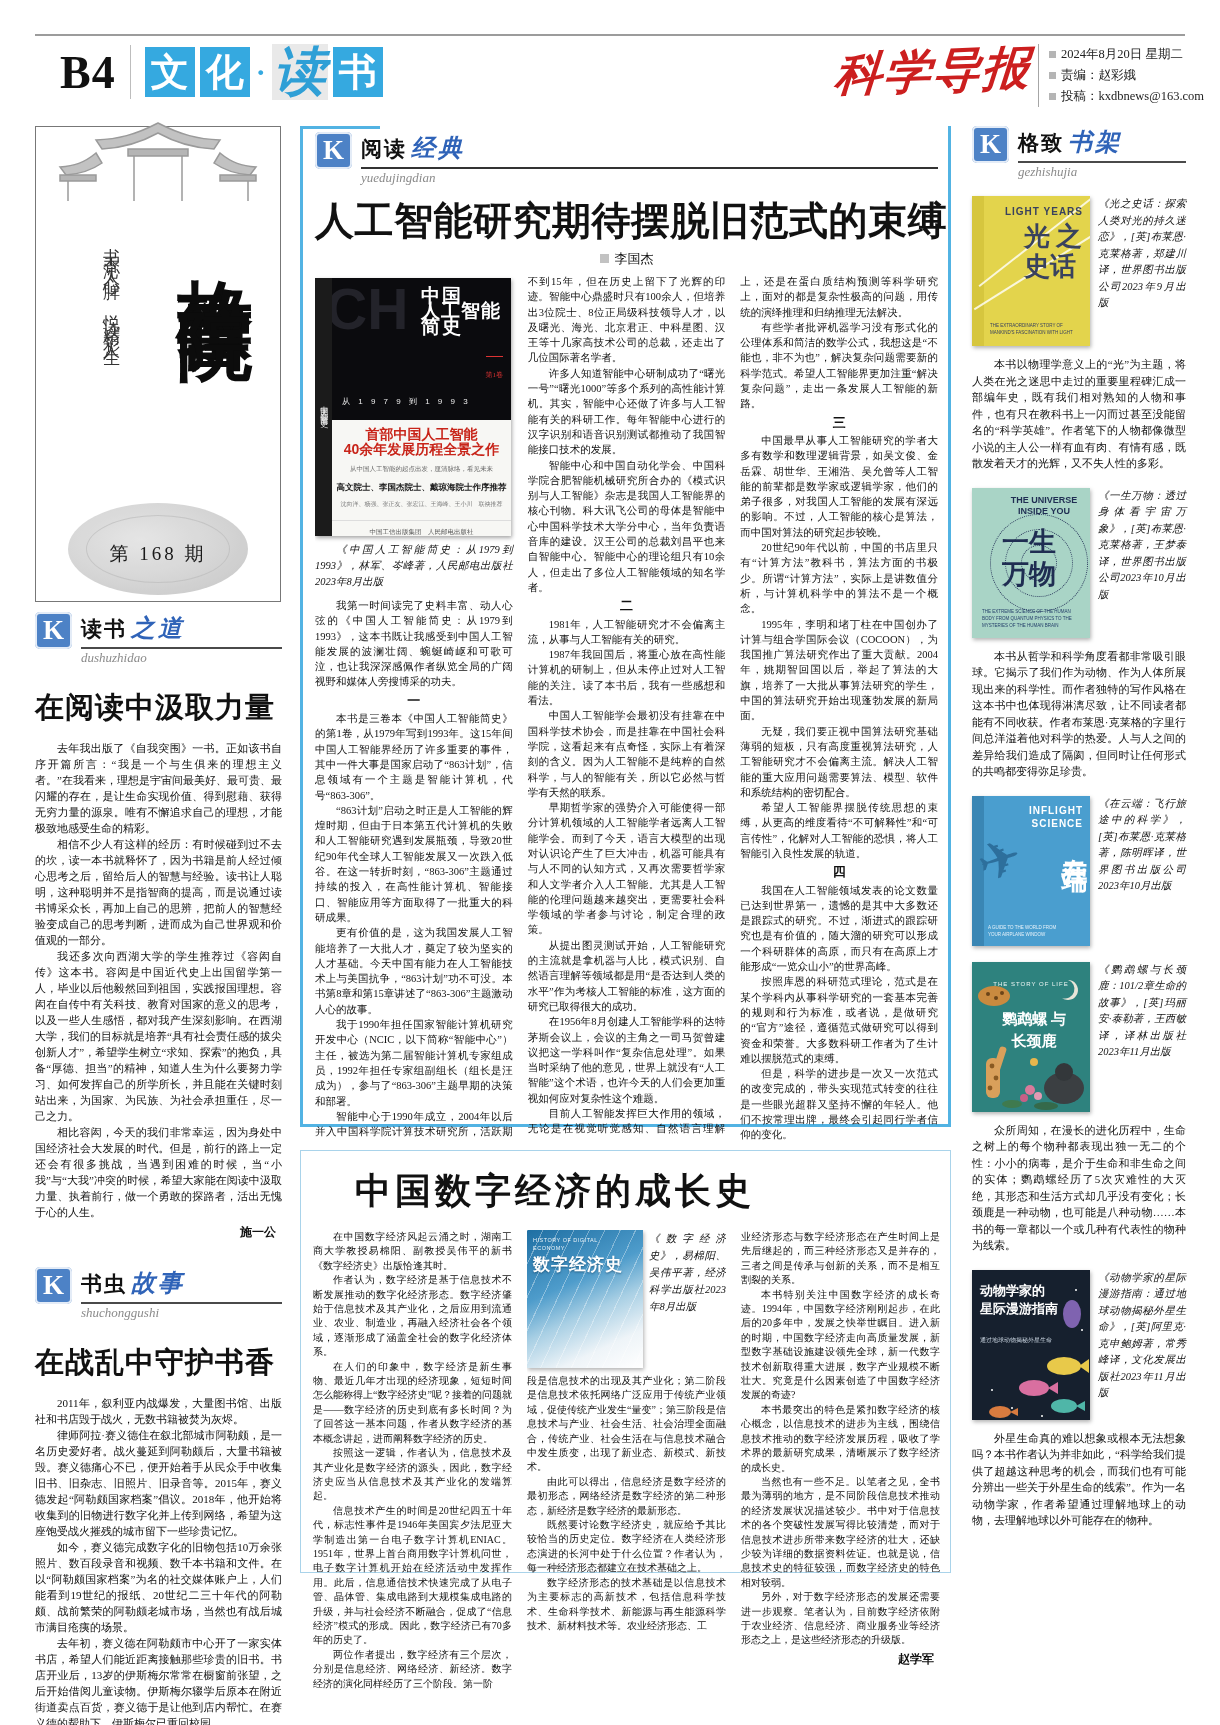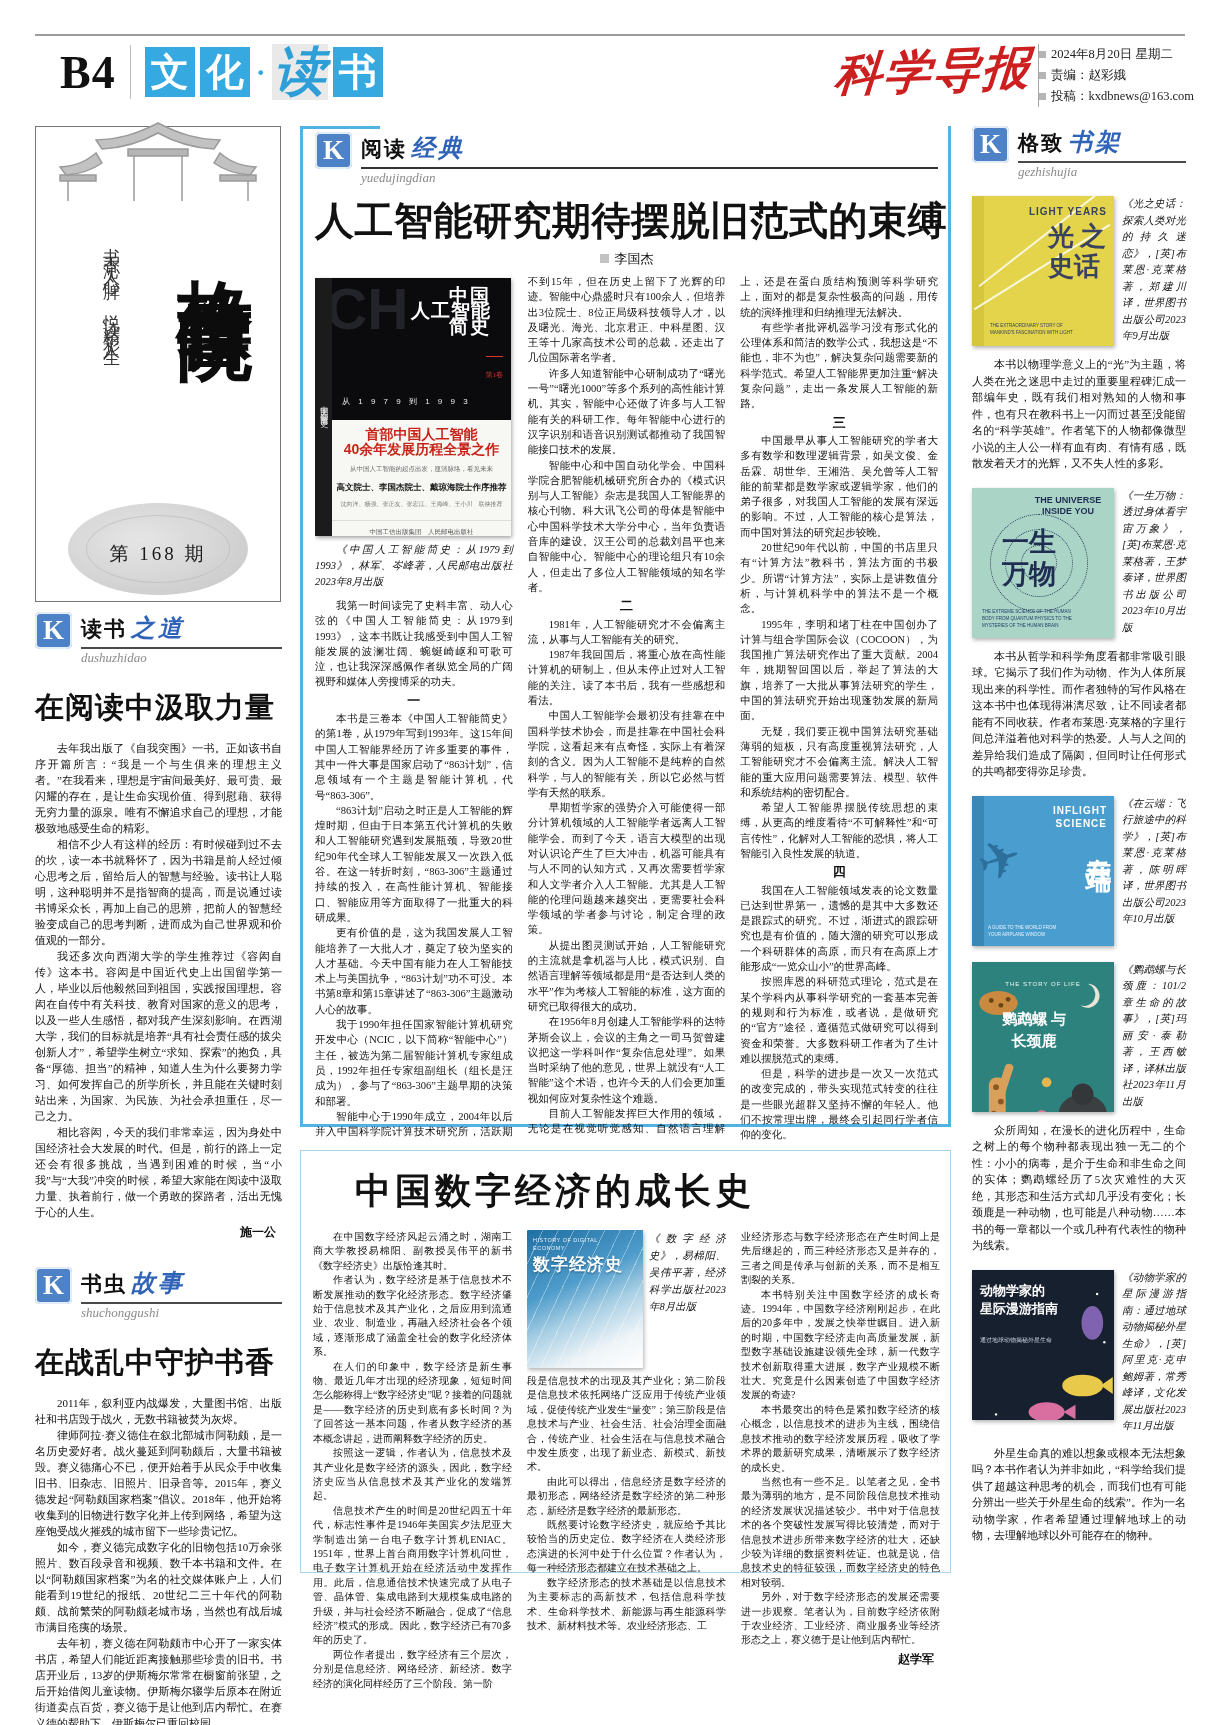--- a/index.html
+++ b/index.html
@@ -13,21 +13,21 @@
   .hdr-div{width:1px;height:54px;background:#bdbdbd;margin:0 14px;}
   .sec-boxes{display:flex;align-items:center;gap:5px;}
   .sec-box{width:50px;height:50px;background:#35a9e0;color:#fff;font-weight:700;
            font-size:38px;display:flex;align-items:center;justify-content:center;
            font-family:"Liberation Sans","DejaVu Sans",sans-serif;}
   .sec-dot{color:#35a9e0;font-size:30px;font-weight:900;margin:0 1px;}
   .sec-box.du{background:#e9e9e9;color:#2e9fd6;font-size:52px;width:56px;height:56px;
               font-family:"Liberation Serif",serif;font-style:italic;font-weight:900;}
   .paper-name{position:absolute;left:835px;top:40px;color:#cc1f1f;font-size:47px;font-weight:900;
               font-style:italic;transform:skewX(-6deg) rotate(-2deg);letter-spacing:2px;}
-  .date-block{position:absolute;left:1038px;top:44px;border-left:1px solid #a6a6a6;
+  .date-block{position:absolute;left:1038px;top:44px;border-left:1px solid #a6a6a6;padding-left:10px;
               font-size:12.5px;line-height:21px;color:#222;}
   .date-block .row{display:flex;align-items:center;gap:5px;}
   .sq{display:inline-block;width:7px;height:7px;background:#b5b5b5;flex:0 0 auto;}
 
   
   .masthead{position:absolute;left:35px;top:126px;width:244px;height:474px;border:1px solid #777;}
   .gate{position:absolute;left:0;top:-14px;width:100%;}
   .m-slogan{position:absolute;left:64px;top:108px;writing-mode:vertical-rl;font-size:17px;
             letter-spacing:7px;color:#333;height:330px;}
   .m-title{position:absolute;right:26px;top:92px;writing-mode:vertical-rl;font-size:76px;
@@ -77,21 +77,21 @@
   .marker{text-align:center;font-weight:900;font-size:13px;margin:3px 0;text-indent:0;}
 
   
   .ai-cover{width:196px;height:258px;display:flex;break-inside:avoid;margin:4px 0 6px 0;
             box-shadow:1px 2px 4px rgba(0,0,0,.35);}
   .ai-spine{width:17px;background:#1b1b1b;color:#e8e8e8;writing-mode:vertical-rl;font-size:8px;
             letter-spacing:2px;display:flex;align-items:center;justify-content:center;}
   .ai-main{flex:1;background:#0b0b0e;position:relative;overflow:hidden;}
   .ai-bg{position:absolute;left:-6px;top:6px;font-size:57px;font-weight:900;color:#23232a;
          font-family:"Liberation Sans",sans-serif;line-height:.9;}
-  .ai-t{position:absolute;right:20px;top:10px;text-align:right;color:#fff;
+  .ai-t{position:absolute;right:10px;top:10px;color:#fff;
         font-family:"Liberation Sans",sans-serif;font-weight:700;}
   .ai-t .t1{font-size:19px;letter-spacing:2px;}
   .ai-t .t2{font-size:19px;letter-spacing:1px;}
   .ai-t .t3{font-size:19px;letter-spacing:2px;}
   .ai-vol{position:absolute;right:8px;top:78px;color:#d33;font-size:7px;border-top:1px solid #d33;padding-top:11px;}
   .ai-range{position:absolute;left:10px;top:116px;color:#eee;font-size:8px;letter-spacing:3px;
             font-family:"Liberation Sans",sans-serif;}
   .ai-band{position:absolute;left:0;bottom:0;width:100%;height:116px;background:#f7f7f4;
            text-align:center;padding-top:7px;box-sizing:border-box;}
   .ai-band .b1{color:#c8251a;font-weight:900;font-size:14px;font-family:"Liberation Sans",sans-serif;}
@@ -122,21 +122,21 @@
   .de-zh{position:absolute;left:6px;top:28px;color:#fff;font-weight:900;font-size:17px;letter-spacing:1px;
          font-family:"Liberation Sans",sans-serif;text-shadow:0 1px 2px rgba(0,40,70,.5);}
   .de-cap{font-size:10.5px;line-height:17px;font-style:italic;text-align:justify;}
 
   
   .sidebar{position:absolute;left:972px;top:126px;width:214px;}
   .sb-body{font-size:11px;line-height:16.5px;}
   .book{margin-top:16px;}
   .b-row{display:flex;gap:8px;}
   .bcover{width:118px;height:150px;flex:0 0 auto;position:relative;overflow:hidden;
-          box-shadow:1px 2px 4px rgba(0,0,0,.3);font-family:"Liberation Sans",sans-serif;padding-left:24px;}
+          box-shadow:1px 2px 4px rgba(0,0,0,.3);font-family:"Liberation Sans",sans-serif;}
   .bcap{flex:1;font-size:10.5px;line-height:16.5px;font-style:italic;text-align:justify;}
   .bdesc{margin-top:10px;}
   
   .bc1{background:#e3d44c;}
   .bc1:before{content:"";position:absolute;left:0;top:0;width:12px;height:100%;background:#d6c63e;}
   .bc1 .en{position:absolute;right:7px;top:8px;color:#39425e;font-weight:900;font-size:10px;letter-spacing:1px;}
   .bc1 .zh{position:absolute;right:8px;top:26px;color:#39425e;font-weight:900;font-size:26px;width:58px;
            line-height:1.15;text-align:justify;font-family:"Liberation Serif",serif;}
   .bc1 .beam{position:absolute;left:-10px;top:70px;width:160px;height:1.5px;background:rgba(255,255,255,.8);
              transform:rotate(-32deg);}
@@ -376,21 +376,21 @@
             <p class="para">既然要讨论数字经济史，就应给予其比较恰当的历史定位。数字经济在人类经济形态演进的长河中处于什么位置？作者认为，每一种经济形态都建立在技术基础之上。</p>
             <p class="para">数字经济形态的技术基础是以信息技术为主要标志的高新技术，包括信息科学技术、生命科学技术、新能源与再生能源科学技术、新材料技术等。农业经济形态、工</p>
           </div>
       </div>
       <div class="s-col">
         <div>
             <p class="para noindent">业经济形态与数字经济形态在产生时间上是先后继起的，而三种经济形态又是并存的，三者之间是传承与创新的关系，而不是相互割裂的关系。</p>
             <p class="para">本书特别关注中国数字经济的成长奇迹。1994年，中国数字经济刚刚起步，在此后的20多年中，发展之快举世瞩目。进入新的时期，中国数字经济走向高质量发展，新型数字基础设施建设领先全球，新一代数字技术创新取得重大进展，数字产业规模不断壮大。究竟是什么因素创造了中国数字经济发展的奇迹?</p>
             <p class="para">本书最突出的特色是紧扣数字经济的核心概念，以信息技术的进步为主线，围绕信息技术推动的数字经济发展历程，吸收了学术界的最新研究成果，清晰展示了数字经济的成长史。</p>
             <p class="para">当然也有一些不足。以笔者之见，全书最为薄弱的地方，是不同阶段信息技术推动的经济发展状况描述较少。书中对于信息技术的各个突破性发展写得比较清楚，而对于信息技术进步所带来数字经济的壮大，还缺少较为详细的数据资料佐证。也就是说，信息技术史的特征较强，而数字经济史的特色相对较弱。</p>
-            <p class="para">另外，对于数字经济形态的发展还需要进一步观察。笔者认为，目前数字经济依附于农业经济、工业经济、商业服务业等经济形态之上，赛义德于是让他到店内帮忙。</p>
+            <p class="para">另外，对于数字经济形态的发展还需要进一步观察。笔者认为，目前数字经济依附于农业经济、信息经济、商业服务业等经济形态之上，是这些经济形态的升级版。</p>
           </div>
         <div class="author">赵学军</div>
       </div>
     </div>
   </div>
 
   <div class="sidebar">
     <div class="sec-head">
       <div class="k-logo">K</div>
       <div class="sh-right">

